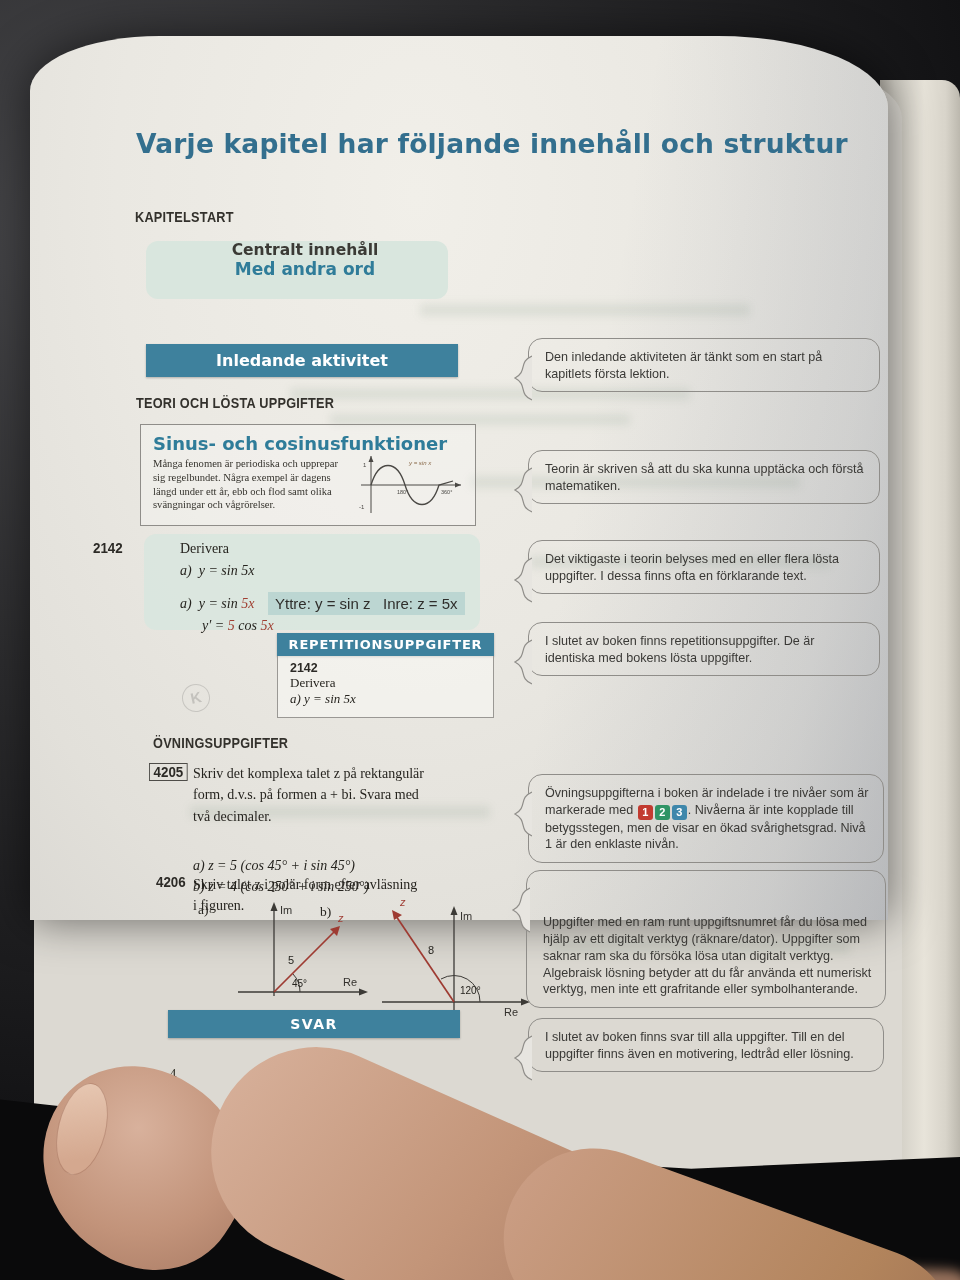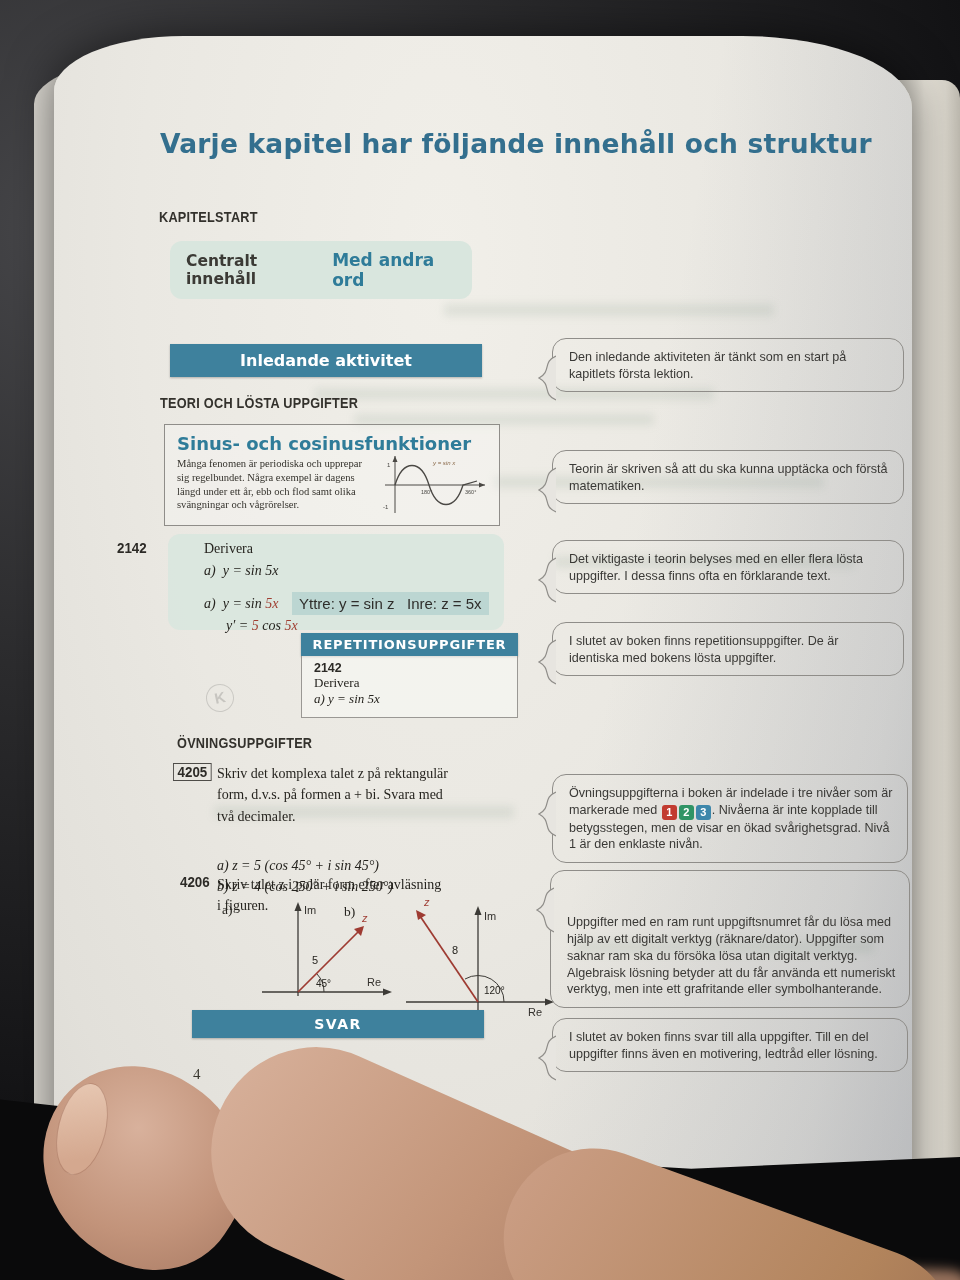--- a/index.html
+++ b/index.html
@@ -13,21 +13,21 @@
   .next-pages{
     left:880px;top:80px;width:80px;height:1120px;z-index:1;
     background:linear-gradient(90deg,#b7b3aa 0%,#cfccc3 18%,#e8e4da 55%,#d8d4ca 82%,#bcb8ae 100%);
     border-radius:0 18px 14px 0;
   }
   .under-sheet{
     left:34px;top:58px;width:868px;height:1150px;z-index:1;
     background:#dcd9d2;border-radius:120px 160px 0 0 / 46px 60px 0 0;
   }
   .page{
-    left:54px;top:36px;width:858px;height:1244px;z-index:2;
+    left:30px;top:36px;width:858px;height:884px;z-index:2;
     background:
       linear-gradient(100deg, rgba(255,255,255,0) 62%, rgba(120,130,150,0.18) 88%, rgba(110,120,140,0.30) 100%),
       radial-gradient(ellipse at 45% 18%, #f1efe9 0%, #eae8e2 45%, #e2e0da 75%, #d7d5d0 100%);
     border-radius:130px 170px 0 0 / 55px 72px 0 0;
     box-shadow:0 0 46px rgba(0,0,0,0.55);
   }
   .bottom-wedge{
     left:0;top:1088px;width:960px;height:192px;z-index:3;background:#0a0a0b;
     clip-path:polygon(0 6%, 18% 16%, 45% 34%, 72% 42%, 100% 36%, 100% 100%, 0 100%);
   }
@@ -53,21 +53,21 @@
   .hcond{
     font-weight:bold;font-size:15.5px;color:#33312c;letter-spacing:0.3px;
     transform:scaleX(0.82);transform-origin:left center;white-space:nowrap;
   }
   .teal-round{font-family:"DejaVu Sans",sans-serif;font-weight:bold;color:#2f7c99;}
   .ser{font-family:"Liberation Serif",serif;color:#26241f;}
   .red{color:#a03f32;}
   
   .mint-box{
     left:116px;top:205px;width:286px;height:58px;border-radius:12px;background:#d9e6de;
-    display:flex;align-items:center;padding-left:16px;
+    display:flex;align-items:center;padding-left:16px;flex-direction:column;
   }
   .banner{
     background:#3e819d;color:#fff;display:flex;align-items:center;justify-content:center;
     font-family:"DejaVu Sans",sans-serif;font-weight:bold;
     box-shadow:0 1px 2px rgba(0,0,0,0.25);
   }
   .theory-box{
     left:110px;top:388px;width:334px;height:100px;border:1.2px solid #8f8d89;background:rgba(255,255,255,0.25);
   }
   .mint-panel{left:114px;top:498px;width:336px;height:96px;border-radius:12px;background:#d9e6de;opacity:.92;}

